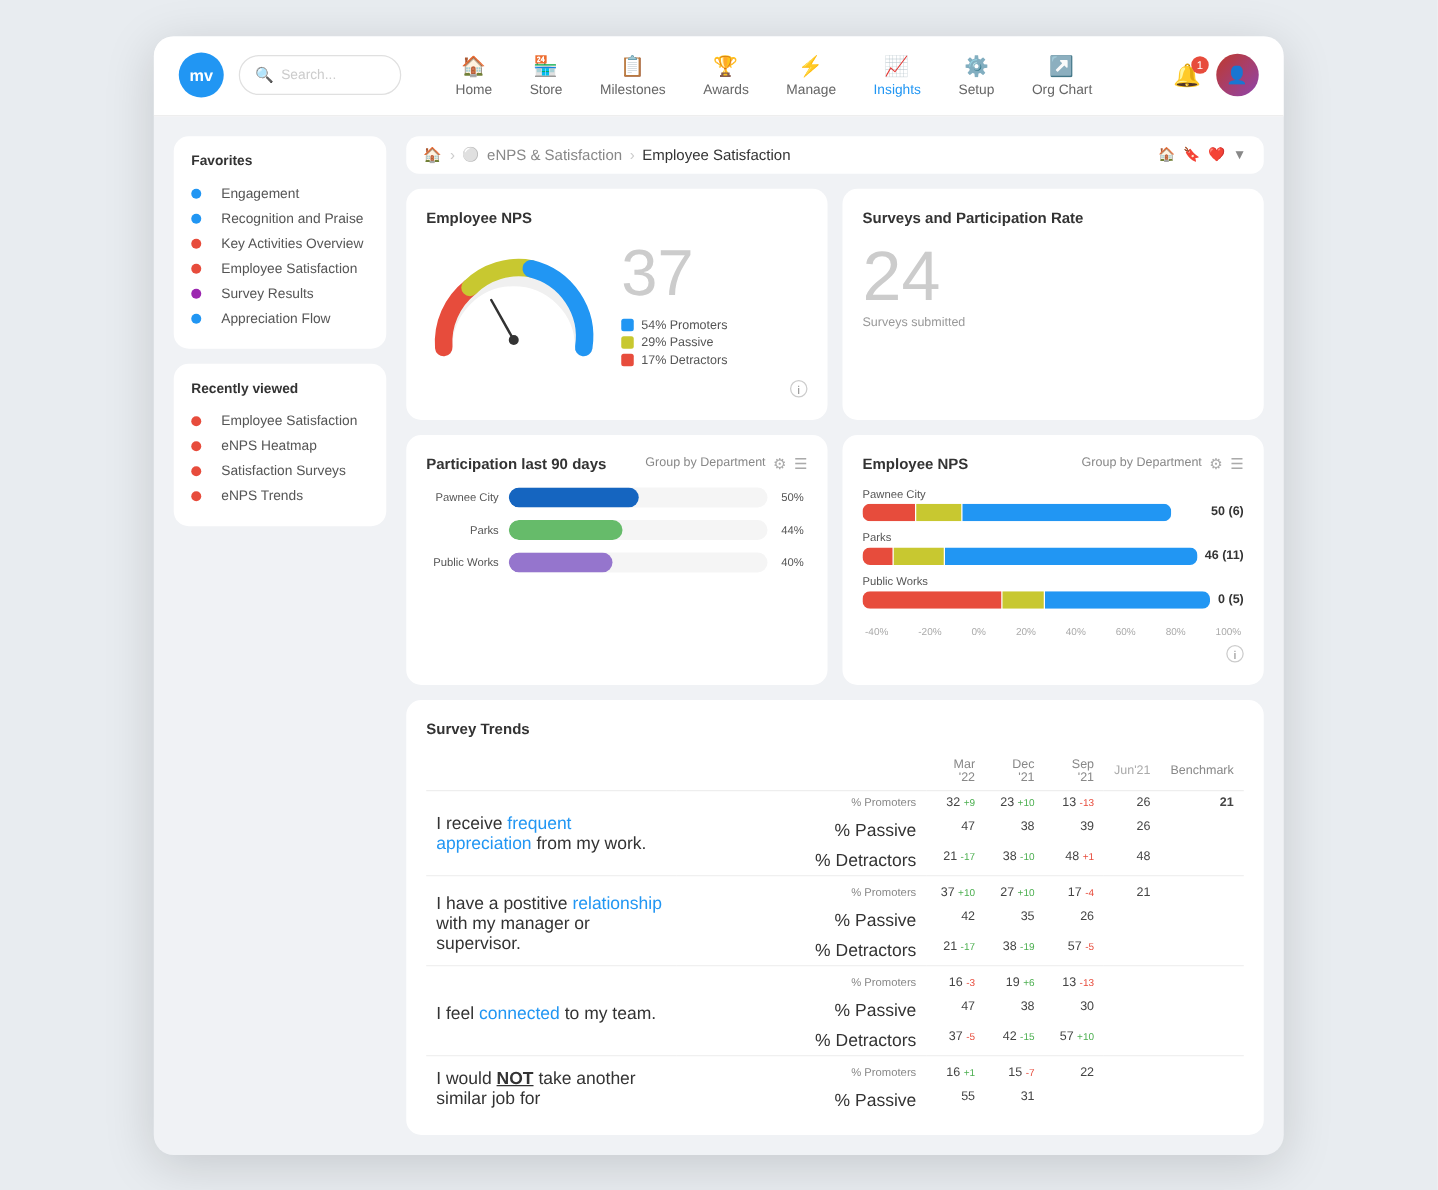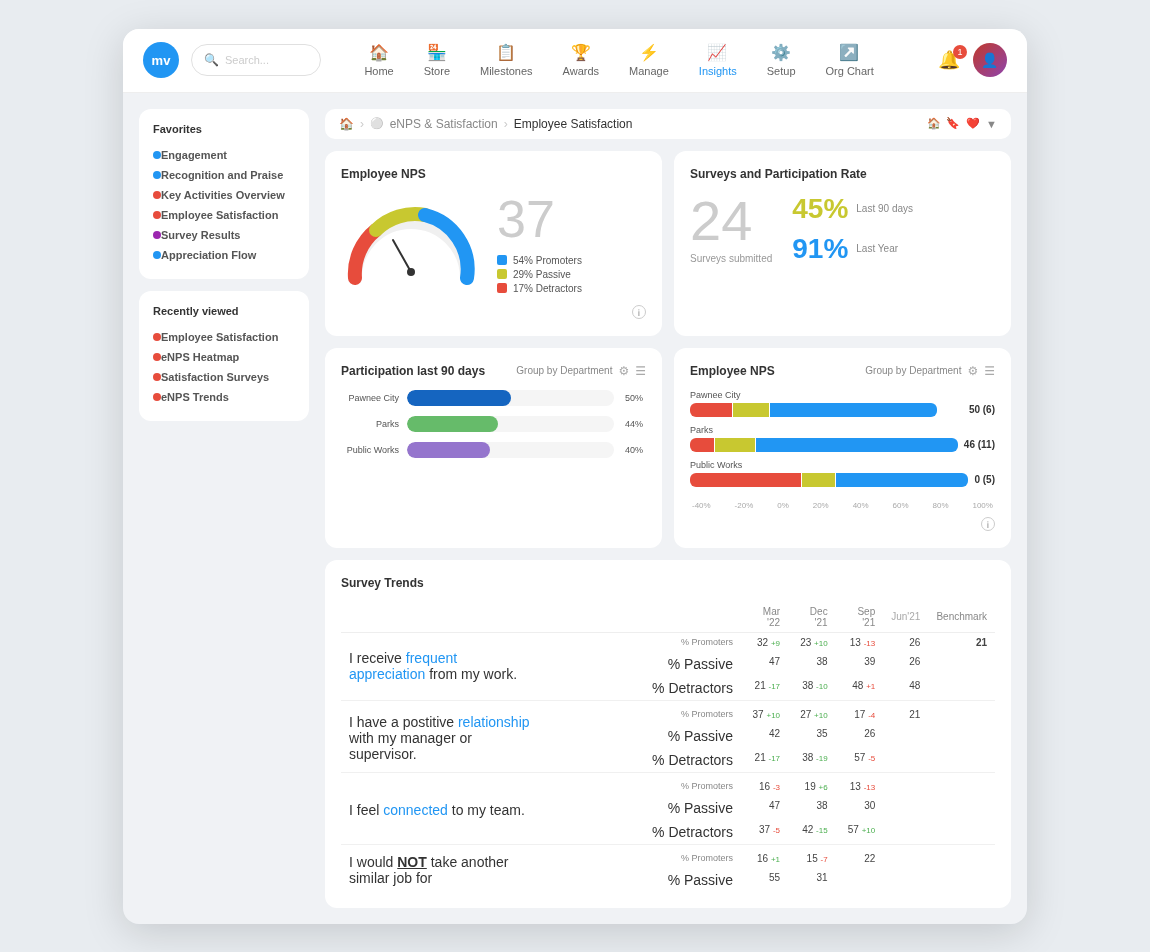--- a/index.html
+++ b/index.html
@@ -106,25 +106,24 @@
       border-radius: 12px;
       padding: 14px;
     }
     .sidebar-section-title {
       font-size: 11px;
       font-weight: 600;
       color: #333;
       margin-bottom: 10px;
     }
     .sidebar-item {
-      display: flex; align-items: center; gap: 0;
+      display: flex; align-items: center; gap: 16px;
       font-size: 11px; color: #555;
       padding: 4px 0;
       cursor: pointer;
-      font-weight: bold;
     }
     .sidebar-dot {
       width: 8px; height: 8px; border-radius: 50%;
       flex-shrink: 0;
     }
 
     
     .content-area {
       flex: 1;
       display: flex;
@@ -488,30 +487,20 @@
             </div>
           </div>
 
           <div class="card surveys-card">
             <div class="card-title">Surveys and Participation Rate</div>
             <div class="surveys-content">
               <div>
                 <div class="surveys-count">24</div>
                 <div class="surveys-label">Surveys submitted</div>
               </div>
-              <div class="surveys-rates">
-                <div class="rate-row">
-                  <div class="rate-pct" style="color:#c8c830;">45%</div>
-                  <div class="rate-label">Last 90 days</div>
-                </div>
-                <div class="rate-row">
-                  <div class="rate-pct" style="color:#2196F3;">91%</div>
-                  <div class="rate-label">Last Year</div>
-                </div>
-              </div>
             </div>
           </div>
 
           <div class="card participation-card">
             <div class="card-header">
               <div class="card-title" style="margin-bottom:0;">Participation last 90 days</div>
               <div class="card-header-right">
                 <span>Group by Department</span>
                 <span class="icon-btn">⚙</span>
                 <span class="icon-btn">☰</span>

